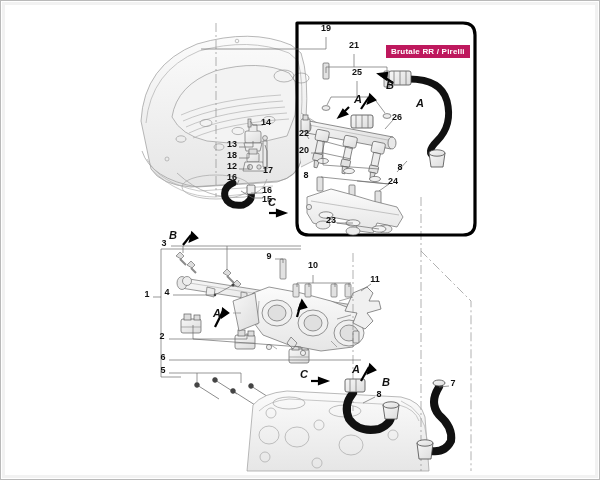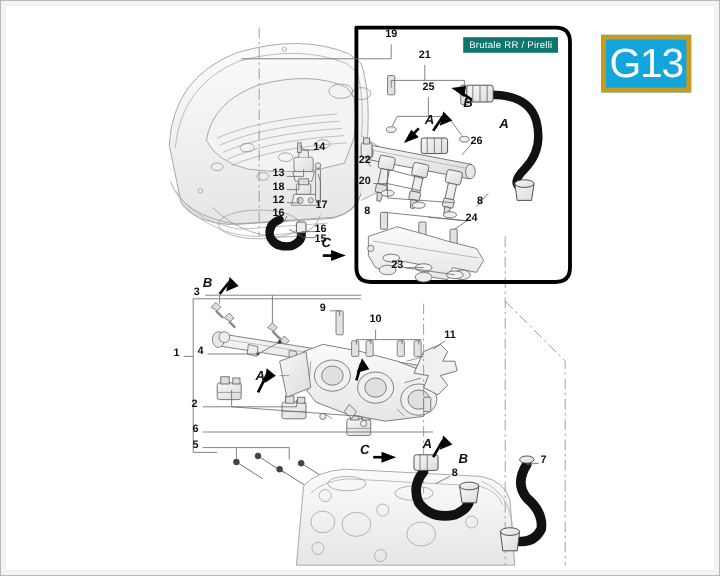--- a/index.html
+++ b/index.html
@@ -5,22 +5,22 @@
   html,body{margin:0;padding:0;background:#fff;}
   body{width:600px;height:480px;font-family:"Liberation Sans",sans-serif;}
   #stage{position:relative;width:600px;height:480px;background:#fff;box-sizing:border-box;
          border:1px solid #b9b9b9;overflow:hidden;}
   #stage::before{content:"";position:absolute;left:1px;top:1px;right:1px;bottom:1px;
          border:3px solid #f2f2f2;pointer-events:none;}
   svg.layer{position:absolute;left:0;top:0;width:600px;height:480px;}
   .badge{position:absolute;left:500px;top:28px;width:75px;height:48px;background:#13a5dc;
          border:4px solid #c79a22;box-sizing:border-box;display:flex;align-items:center;
          justify-content:center;color:#fff;font-size:34px;letter-spacing:-1px;}
-  .variant{position:absolute;left:385px;top:30px;background:#0f766e;color:#fff;font-size:8px;
-         font-weight:normal;padding:2px 5px;letter-spacing:.2px;white-space:nowrap;}
+  .variant{position:absolute;left:385px;top:44px;background:#be185d;color:#fff;font-size:8px;
+         font-weight:bold;padding:2px 5px;letter-spacing:.2px;white-space:nowrap;}
   .cal{font-size:9px;font-weight:bold;fill:#111;font-family:"Liberation Sans",sans-serif;}
   .mk{font-size:11px;font-weight:bold;fill:#111;font-style:italic;font-family:"Liberation Sans",sans-serif;}
 </style>
 </head>
 <body>
 
 <div id="stage">
 
   <svg class="layer" viewBox="0 0 600 480">
     <defs>
@@ -476,14 +476,13 @@
         <text class="mk" x="419" y="106" text-anchor="middle">A</text>
         <text class="mk" x="389" y="88" text-anchor="middle">B</text>
         <text class="mk" x="303" y="377" text-anchor="middle">C</text>
         <text class="mk" x="355" y="372" text-anchor="middle">A</text>
         <text class="mk" x="385" y="385" text-anchor="middle">B</text>
         <text class="mk" x="357" y="102" text-anchor="middle">A</text>
       </g>
   </svg>
 
   <div class="variant">Brutale RR / Pirelli</div>
-  <div class="badge">G13</div>
 </div>
 
 </body></html>

